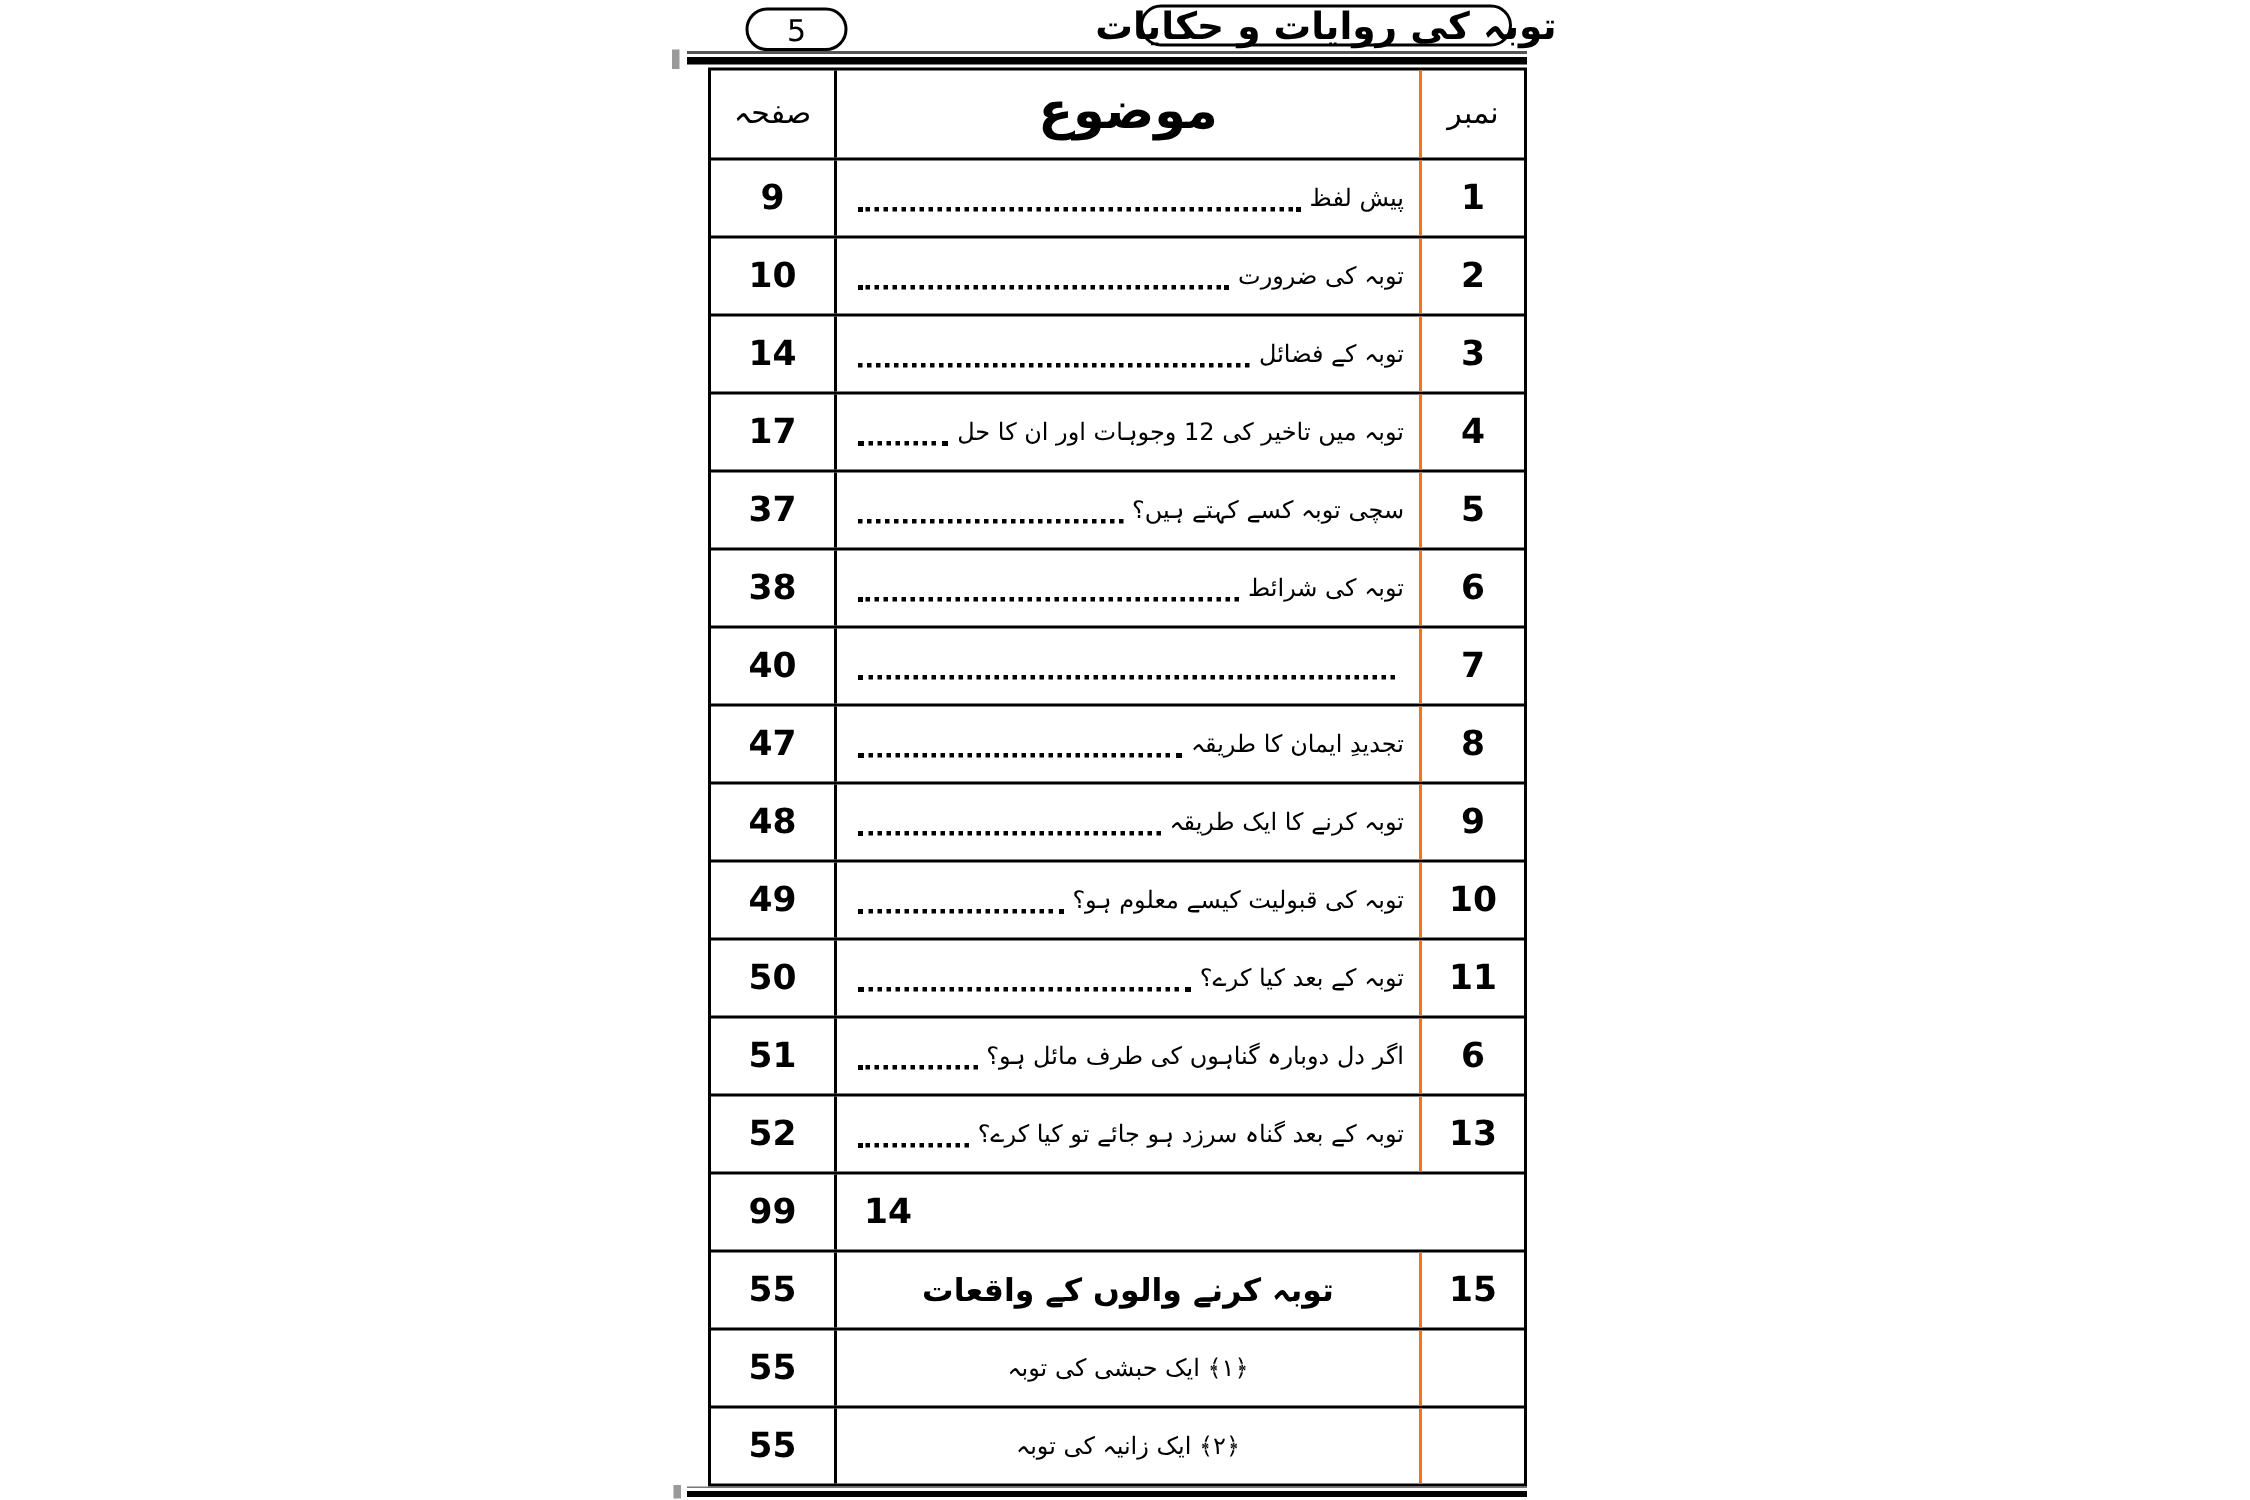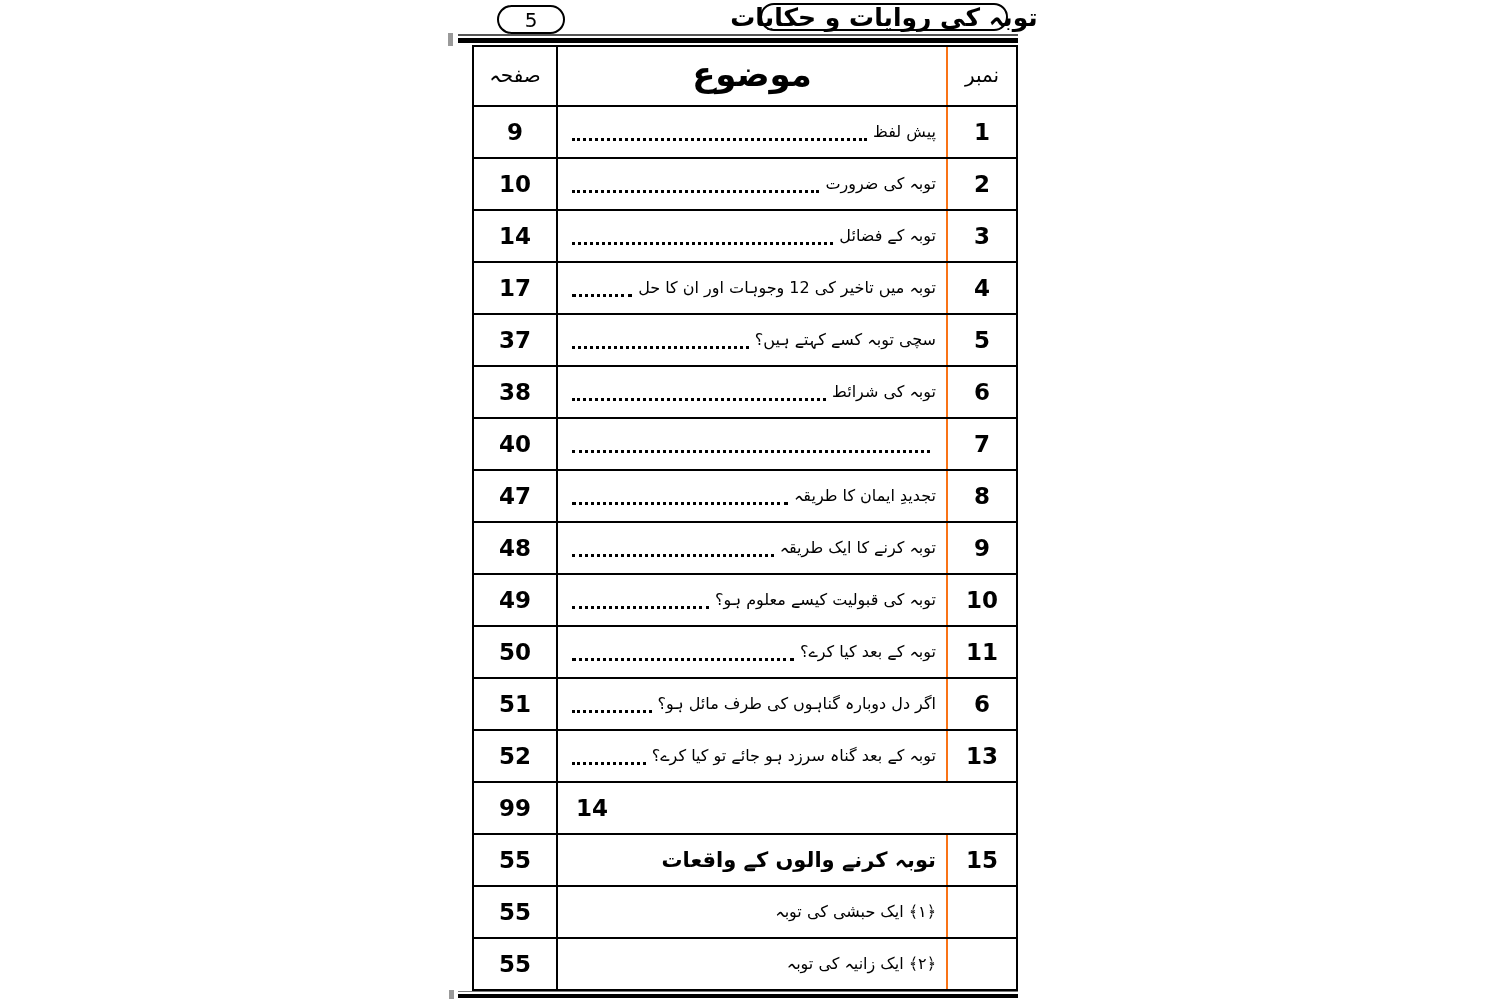--- a/index.html
+++ b/index.html
@@ -123,21 +123,21 @@
     white-space: nowrap;
   }
   .leader {
     flex: 1 1 auto;
     align-self: flex-end;
     border-bottom: 3px dotted #000;
     margin: 0 6px 16px 4px;
     min-width: 0;
   }
   .toc-row.centered .col-topic {
-    justify-content: flex-start;
+    justify-content: center;
   }
   .toc-row.bold-topic .topic-text { font-weight: bold; font-size: 21px; }
 </style>
 </head>
 <body>
 
 <div class="abs badge badge-page-num">5</div>
 
 <div class="abs badge badge-title">توبہ کی روایات و حکایات</div>
 

